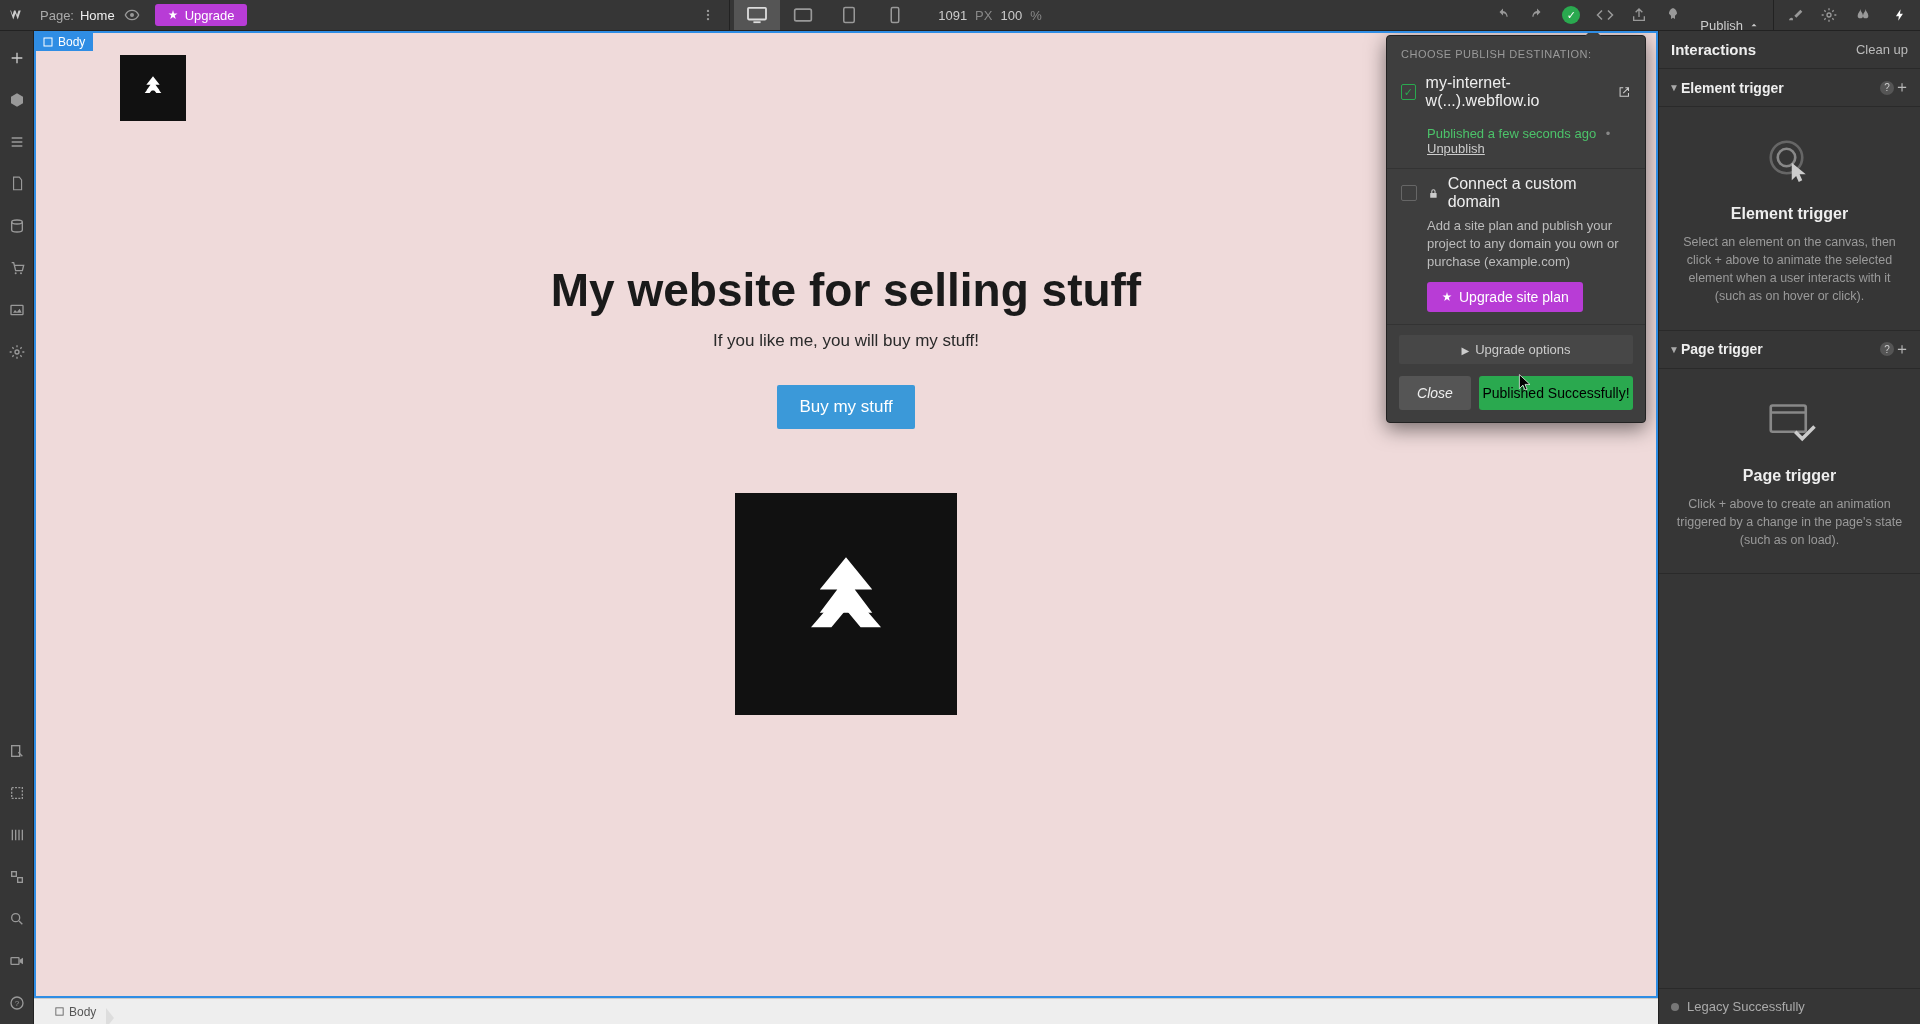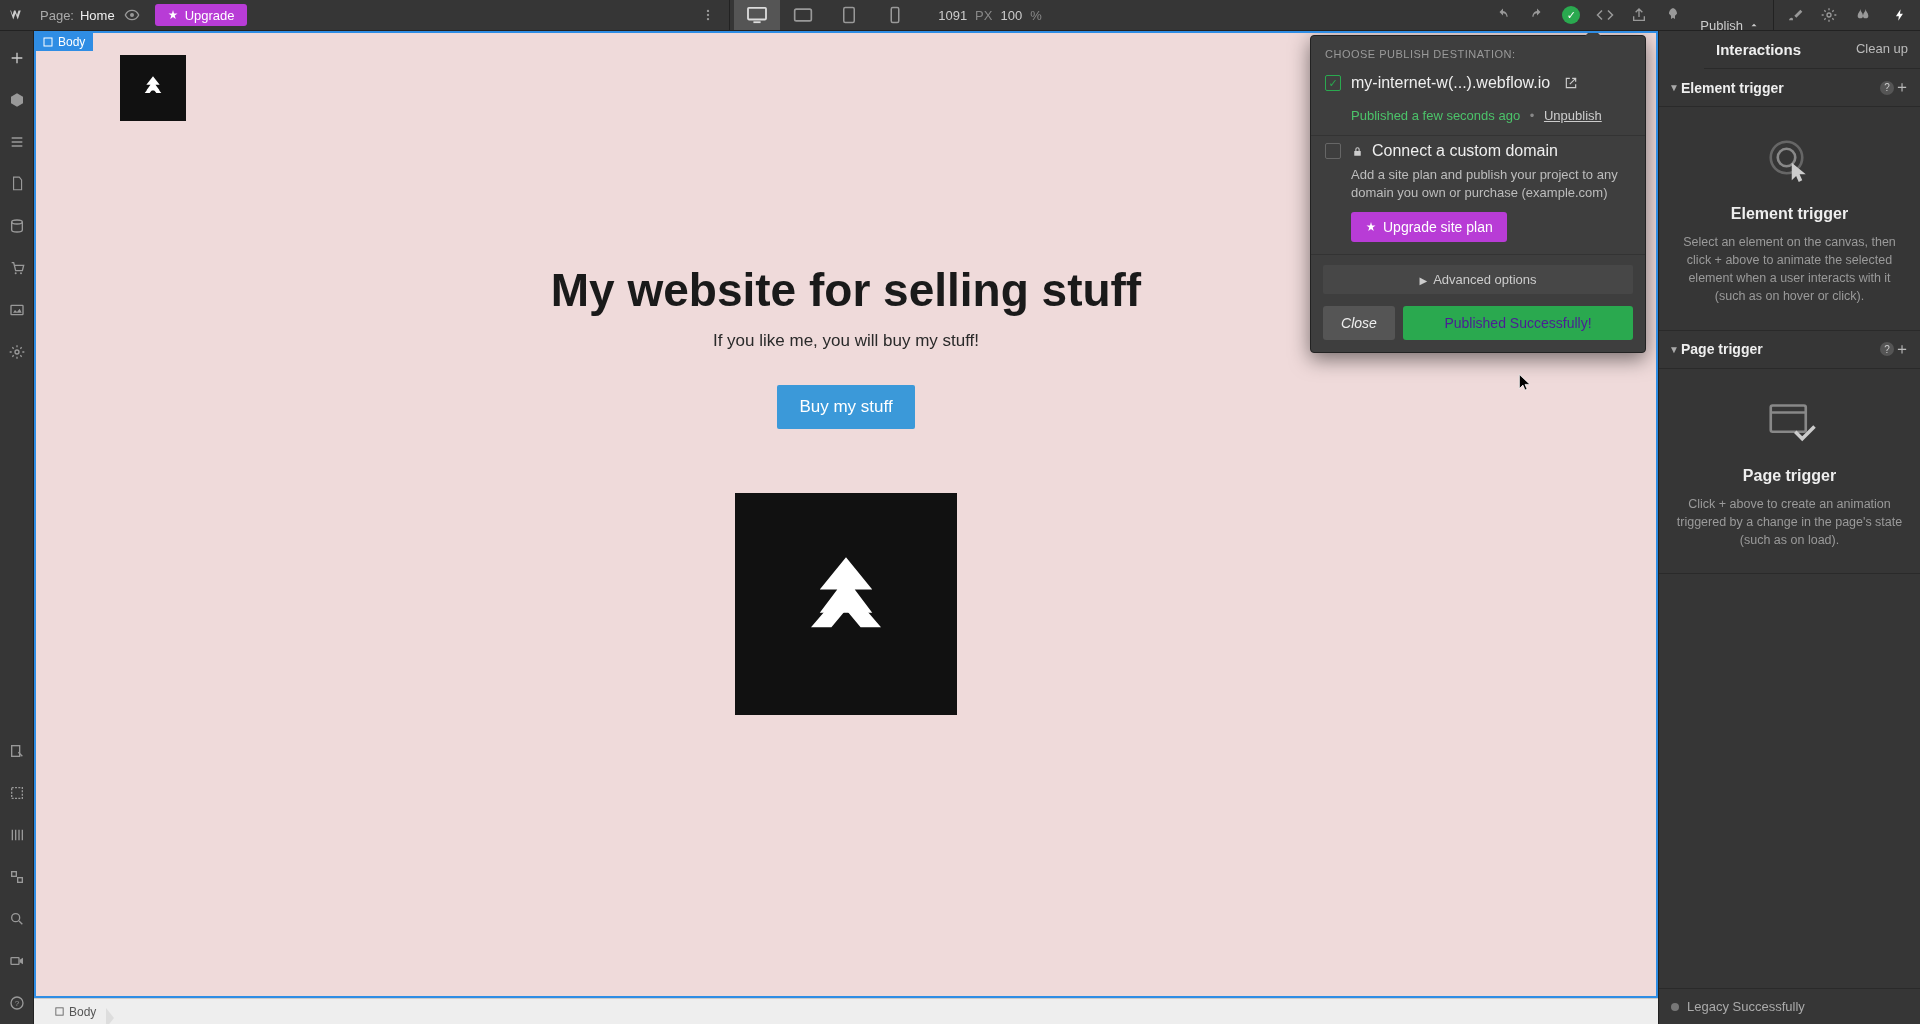--- a/index.html
+++ b/index.html
@@ -52,45 +52,45 @@
   .hero p{font-size:17px;color:#2a2a2a;margin:0 0 34px;}
   .hero .cta{display:inline-block;background:var(--blue);color:#fff;padding:12px 22px;font-size:17px;border-radius:2px;cursor:pointer;}
   .big-logo{position:absolute;top:460px;left:50%;transform:translateX(-50%);width:222px;height:222px;background:#111;display:flex;align-items:center;justify-content:center;}
 
   
   .breadcrumb{height:26px;background:#eee;border-top:1px solid #ccc;display:flex;align-items:center;padding-left:10px;color:#555;font-size:12px;}
   .bc-item{display:flex;align-items:center;gap:4px;padding:0 10px;position:relative;}
   .bc-item::after{content:"";position:absolute;right:-8px;top:3px;width:0;height:0;border-top:10px solid transparent;border-bottom:10px solid transparent;border-left:8px solid #ddd;}
 
   
-  .popover{position:absolute;top:2px;right:10px;width:336px;background:#3e3e3e;border:1px solid #222;border-radius:4px;box-shadow:0 6px 20px rgba(0,0,0,.5);padding:0;z-index:50;}
+  .popover{position:absolute;top:2px;right:10px;width:260px;background:#3e3e3e;border:1px solid #222;border-radius:4px;box-shadow:0 6px 20px rgba(0,0,0,.5);padding:0;z-index:50;}
   .popover::before{content:"";position:absolute;top:-8px;right:44px;width:0;height:0;border-left:8px solid transparent;border-right:8px solid transparent;border-bottom:8px solid #3e3e3e;}
   .pop-header{font-size:11px;color:#9a9a9a;letter-spacing:.5px;padding:12px 14px 8px;}
   .dest{padding:6px 14px 12px;border-bottom:1px solid #333;}
   .dest-row{display:flex;align-items:center;gap:10px;}
   .chk{width:16px;height:16px;border:1px solid #2aa94f;border-radius:2px;display:flex;align-items:center;justify-content:center;color:#2aa94f;font-size:11px;}
   .chk.empty{border-color:#666;color:transparent;}
   .dest-domain{color:#eee;font-size:16px;}
   .dest-sub{margin-left:26px;margin-top:16px;font-size:13px;}
   .dest-sub .status{color:#4cc36a;}
   .dest-sub .dot{color:#888;margin:0 6px;}
   .dest-sub .unpub{color:#ccc;text-decoration:underline;cursor:pointer;}
   .connect-title{display:flex;align-items:center;gap:8px;color:#eee;font-size:16px;}
   .connect-desc{color:#bdbdbd;font-size:13px;margin:6px 0 10px 26px;line-height:1.4;}
   .upgrade-plan{background:var(--accent);color:#fff;padding:7px 14px;border-radius:3px;display:inline-flex;align-items:center;gap:6px;margin-left:26px;cursor:pointer;font-size:14px;}
   .adv{margin:10px 12px 0;background:#474747;border-radius:2px;padding:7px 10px;text-align:center;color:#ccc;cursor:pointer;font-size:13px;}
   .pop-actions{display:flex;gap:8px;padding:12px;}
   .btn-close{flex:0 0 72px;background:#555;color:#eee;border-radius:3px;padding:9px 0;text-align:center;cursor:pointer;font-size:14px;font-style:italic;}
-  .btn-published{flex:1;background:var(--green);color:#4c1d95;border-radius:3px;padding:9px 16px;text-align:center;cursor:pointer;font-size:14px;}
+  .btn-published{flex:1;background:var(--green);color:#000000;border-radius:3px;padding:9px 0;text-align:center;cursor:pointer;font-size:14px;}
 
   
   .right-panel{width:262px;background:#363636;border-left:1px solid #222;display:flex;flex-direction:column;}
   .rp-tab{width:40px;height:30px;display:flex;align-items:center;justify-content:center;color:#999;cursor:pointer;}
   .rp-tab.active{color:#fff;}
-  .rp-header{display:flex;justify-content:space-between;padding:10px 12px;border-bottom:1px solid #2a2a2a;margin-left:45px;}
+  .rp-header{display:flex;align-items:center;justify-content:space-between;padding:10px 12px;border-bottom:1px solid #2a2a2a;}
   .rp-header h3{margin:0;font-size:15px;font-weight:600;color:#eee;}
   .cleanup{color:#bbb;font-size:13px;cursor:pointer;}
   .section-head{display:flex;align-items:center;padding:8px 10px;border-bottom:1px solid #2a2a2a;cursor:pointer;}
   .section-head .caret{width:12px;color:#aaa;font-size:10px;}
   .section-head .title{flex:1;color:#eee;font-size:14px;font-weight:600;}
   .section-head .q{width:14px;height:14px;border-radius:50%;background:#555;color:#ccc;font-size:10px;display:flex;align-items:center;justify-content:center;margin-left:4px;}
   .section-head .plus{color:#bbb;font-size:16px;margin-left:auto;cursor:pointer;}
   .section-body{padding:24px 14px;text-align:center;border-bottom:1px solid #2a2a2a;}
   .sb-icon{width:60px;height:60px;margin:0 auto 14px;display:flex;align-items:center;justify-content:center;}
   .sb-title{color:#eee;font-size:16px;font-weight:600;margin-bottom:10px;}
@@ -371,21 +371,21 @@
           </div>
           <div class="connect-desc">Add a site plan and publish your project to any domain you own or purchase (example.com)</div>
           <div class="upgrade-plan">
             <svg width="12" height="12" viewBox="0 0 24 24">
                 <path fill="#fff" d="M12 2l2 7h7l-5.5 4 2 7L12 16l-5.5 4 2-7L3 9h7z"></path>
               </svg>
             <span>Upgrade site plan</span>
           </div>
         </div>
         <div class="adv">
-          <span style="font-size:10px;margin-right:6px">▶</span><span>Advanced options</span>
+          <span style="font-size:10px;margin-right:6px">▶</span><span>Upgrade options</span>
         </div>
         <div class="pop-actions">
           <div class="btn-close">Close</div>
           <div class="btn-published">Published Successfully!</div>
         </div>
       </div>
 
       <svg class="cursor" style="top:340px;right:124px" viewBox="0 0 20 28">
           <path fill="#000" stroke="#fff" stroke-width="1" d="M2 2l0 20 5-5 3 7 3-1-3-7 7 0z"></path>
         </svg>

